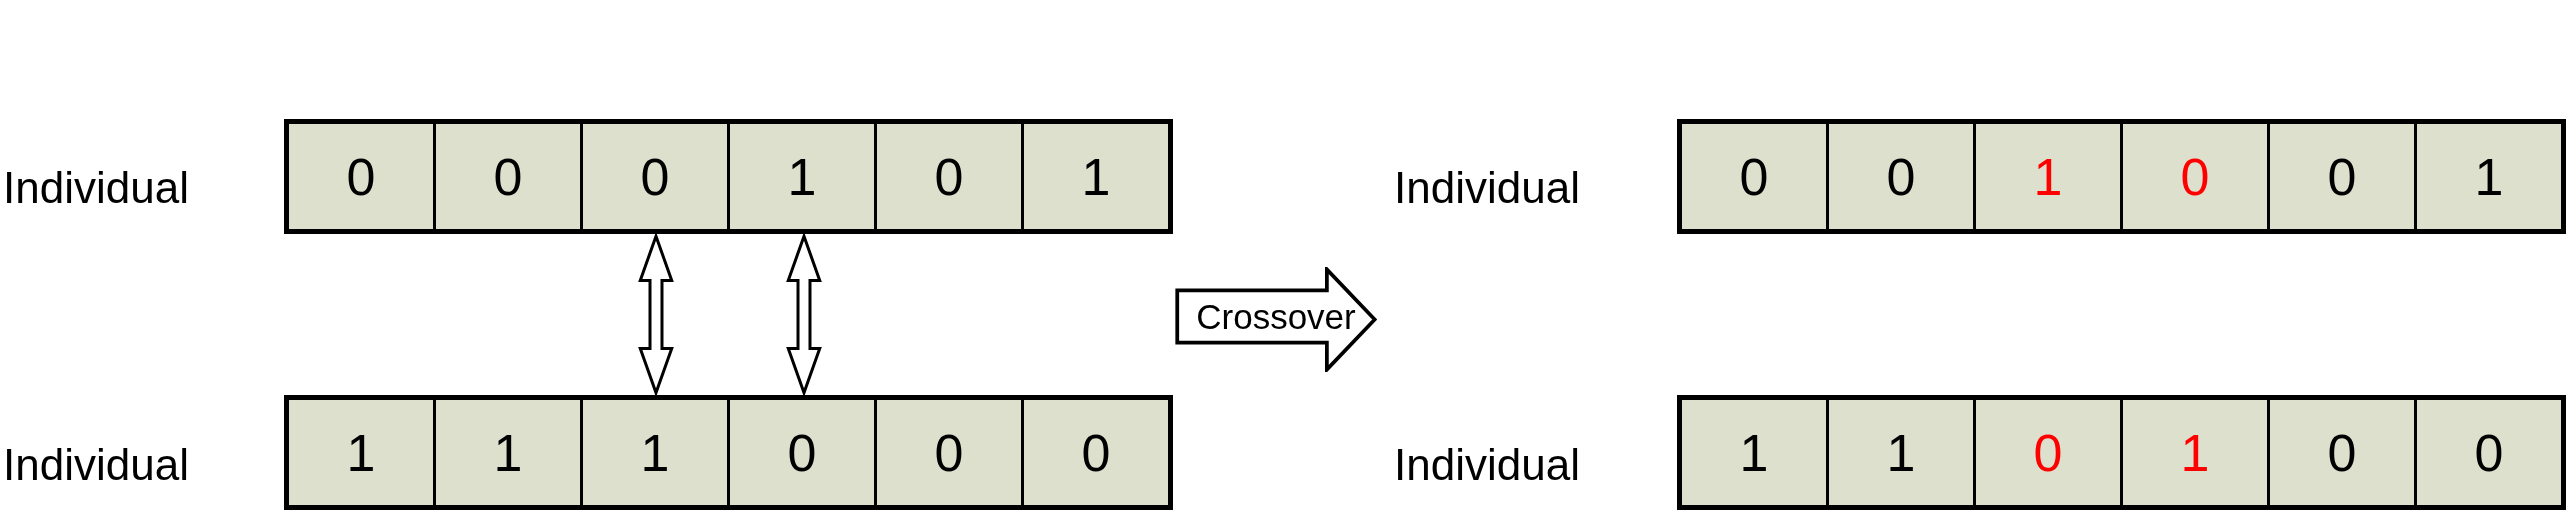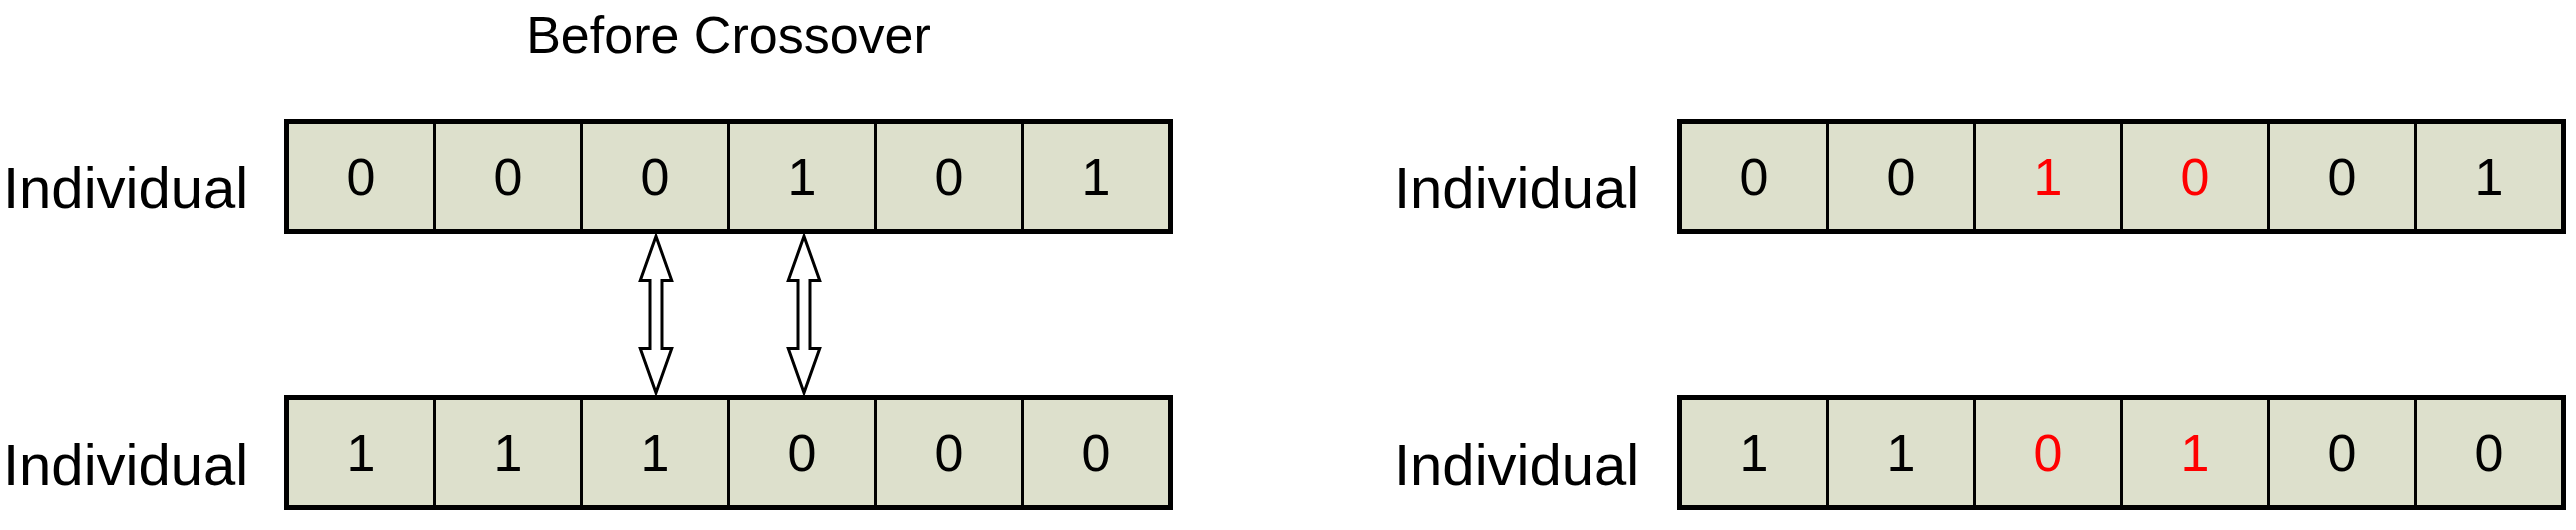--- a/index.html
+++ b/index.html
@@ -10,21 +10,21 @@
     font-family:"Liberation Sans",sans-serif;color:var(--digit,#000);
   }
   .title{
     position:absolute;top:7.5px;width:889px;text-align:center;
     font-size:52px;line-height:54px;white-space:nowrap;
   }
   #title-before{left:284px;}
   #title-after{left:1677px;}
   .row-label{
     position:absolute;height:115px;display:flex;align-items:center;
-    font-size:58px;white-space:nowrap;
+    font-size:44px;white-space:nowrap;
   }
   #label-before-top{left:3px;top:130px;}
   #label-before-bottom{left:3px;top:407px;}
   #label-after-top{left:1394px;top:130px;}
   #label-after-bottom{left:1394px;top:407px;}
   .chromo{
     position:absolute;width:889px;height:115px;box-sizing:border-box;
     border:5.2px solid var(--border,#000);display:flex;background:var(--cell_fill,#dde0cc);
   }
   #before-top{left:284px;top:119px;}
@@ -48,21 +48,20 @@
     position:absolute;left:0;top:0;width:100%;height:99px;
     display:flex;align-items:center;justify-content:center;
     font-size:35px;white-space:nowrap;
   }
 </style>
 </head>
 <body>
 
 <div id="diagram">
 
-  <div class="title" id="title-before">Before Crossover</div>
 
   <div class="row-label" id="label-before-top">Individual</div>
   <div class="row-label" id="label-before-bottom">Individual</div>
   <div class="row-label" id="label-after-top">Individual</div>
   <div class="row-label" id="label-after-bottom">Individual</div>
 
   <div class="chromo" id="before-top">
     <div class="gene">0</div>
     <div class="gene">0</div>
     <div class="gene">0</div>
@@ -98,15 +97,21 @@
     <div class="gene">0</div>
   </div>
 
   <svg class="swap-arrow" id="swap-arrow-1" viewBox="0 0 48 215" width="36" height="161">
     <path d="M24,3 L3,62 L16,62 L16,153 L3,153 L24,212 L45,153 L32,153 L32,62 L45,62 Z" fill="#ffffff" stroke="#000000" stroke-width="4" stroke-linejoin="miter"></path>
   </svg>
   <svg class="swap-arrow" id="swap-arrow-2" viewBox="0 0 48 215" width="36" height="161">
     <path d="M24,3 L3,62 L16,62 L16,153 L3,153 L24,212 L45,153 L32,153 L32,62 L45,62 Z" fill="#ffffff" stroke="#000000" stroke-width="4" stroke-linejoin="miter"></path>
   </svg>
 
+  <div id="crossover-arrow">
+    <svg viewBox="0 0 270 140" width="202" height="105">
+      <polygon points="3,31 203,31 203,3 267,70 203,137 203,101 3,101" fill="#ffffff" stroke="#000000" stroke-width="5" stroke-linejoin="miter"></polygon>
+    </svg>
+    <span class="arrow-label">Crossover</span>
+  </div>
 
 </div>
 
 
 </body></html>

